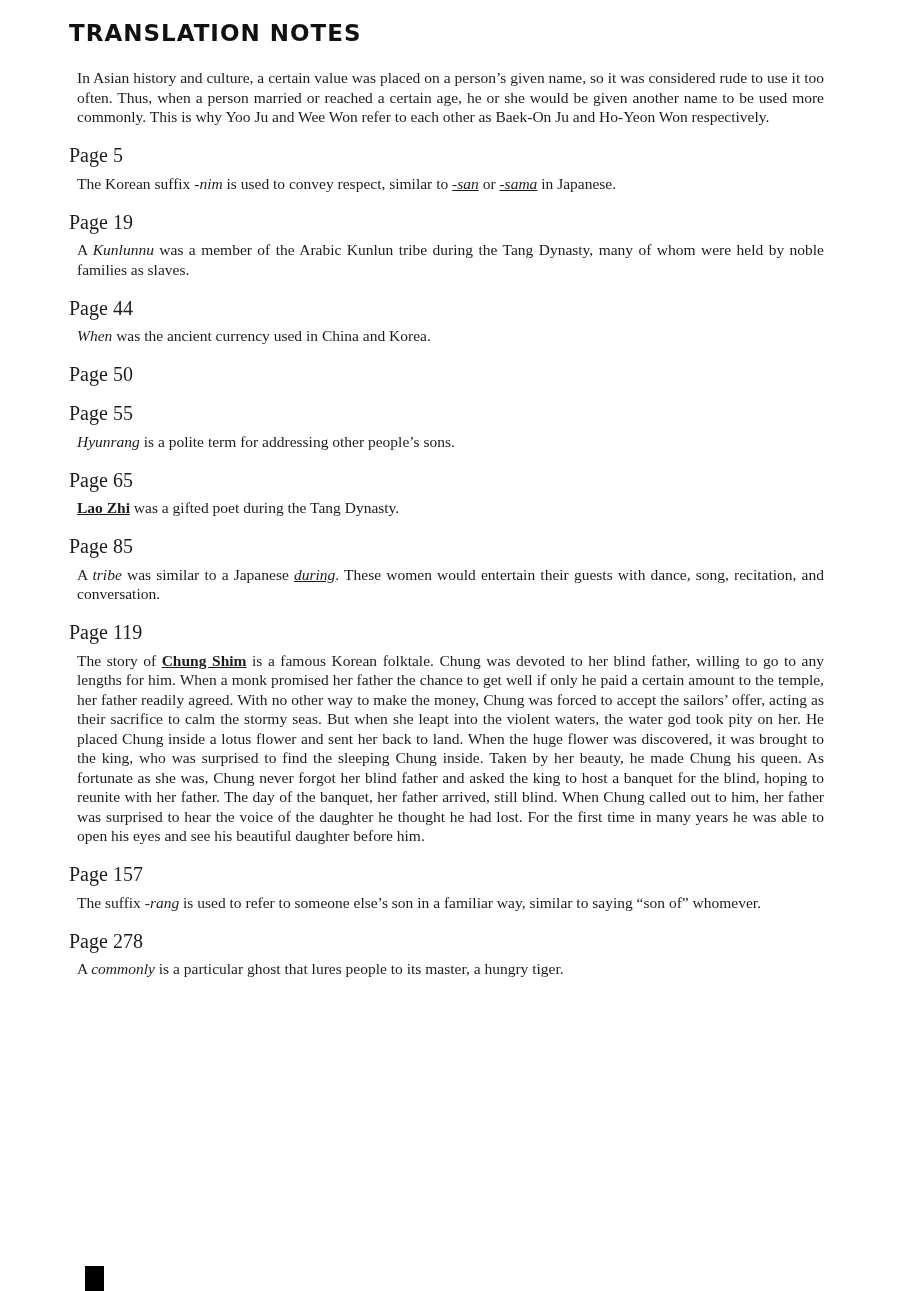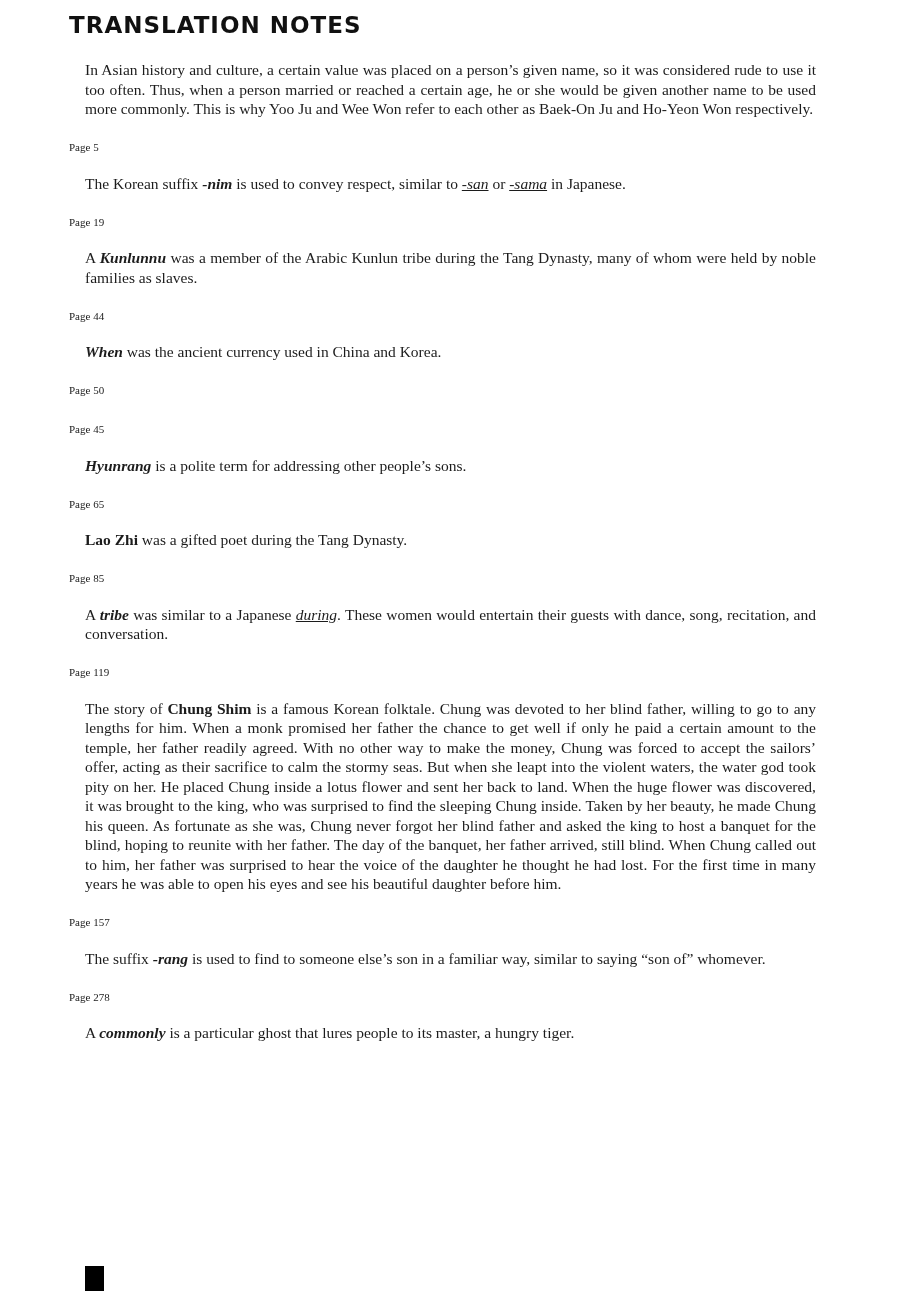--- a/index.html
+++ b/index.html
@@ -12,47 +12,47 @@
     height: 1291px;
     position: relative;
     overflow: hidden;
     font-family: "Liberation Serif", serif;
     color: #1c1c1c;
   }
   .page {
     box-sizing: border-box;
     width: 900px;
     height: 1024px;
-    padding: 12px 68px 0 69px;
+    padding: 20px 68px 0 69px;
   }
   .doc-title {
     font-family: "DejaVu Sans", sans-serif;
     font-weight: 900;
     font-size: 23px;
     letter-spacing: 1px;
     color: #111111;
     margin: 0 0 22px 0;
   }
   .body-text {
     font-size: 15.5px;
     line-height: 19.5px;
     text-align: justify;
-    margin: 16px;
+    margin: 8px;
   }
   .note {
     margin-top: 19.5px;
   }
   .note-page {
-    font-size: 11px;
+    font-size: 20px;
     line-height: 19.5px;
     font-family: Liberation Serif, serif;
   }
-  .seg-b  { font-weight: bold; }
+  .seg-b  { font-weight: bold; text-decoration: underline; }
   .seg-i  { font-style: italic; text-decoration: underline; }
-  .seg-bi { font-weight: bold; font-style: italic; }
+  .seg-bi { font-weight: normal; font-style: italic; }
   .corner-mark {
     position: absolute;
     left: 85px;
     bottom: 0;
     width: 19px;
     height: 25px;
     background: #000000;
   }
 </style>
 </head>
@@ -75,42 +75,42 @@
   <section class="note">
     <div class="note-page">Page 44</div>
     <p class="body-text"><span class="seg-bi">When</span><span> was the ancient currency used in China and Korea.</span></p>
   </section>
 
   <section class="note">
     <div class="note-page">Page 50</div>
   </section>
 
   <section class="note">
-    <div class="note-page">Page 45</div>
+    <div class="note-page">Page 55</div>
     <p class="body-text"><span class="seg-bi">Hyunrang</span><span> is a polite term for addressing other people’s sons.</span></p>
   </section>
 
   <section class="note">
     <div class="note-page">Page 65</div>
     <p class="body-text"><span class="seg-b">Lao Zhi</span><span> was a gifted poet during the Tang Dynasty.</span></p>
   </section>
 
   <section class="note">
     <div class="note-page">Page 85</div>
     <p class="body-text"><span>A </span><span class="seg-bi">tribe</span><span> was similar to a Japanese </span><span class="seg-i">during</span><span>. These women would entertain their guests with dance, song, recitation, and conversation.</span></p>
   </section>
 
   <section class="note">
     <div class="note-page">Page 119</div>
     <p class="body-text"><span>The story of </span><span class="seg-b">Chung Shim</span><span> is a famous Korean folktale. Chung was devoted to her blind father, willing to go to any lengths for him. When a monk promised her father the chance to get well if only he paid a certain amount to the temple, her father readily agreed. With no other way to make the money, Chung was forced to accept the sailors’ offer, acting as their sacrifice to calm the stormy seas. But when she leapt into the violent waters, the water god took pity on her. He placed Chung inside a lotus flower and sent her back to land. When the huge flower was discovered, it was brought to the king, who was surprised to find the sleeping Chung inside. Taken by her beauty, he made Chung his queen. As fortunate as she was, Chung never forgot her blind father and asked the king to host a banquet for the blind, hoping to reunite with her father. The day of the banquet, her father arrived, still blind. When Chung called out to him, her father was surprised to hear the voice of the daughter he thought he had lost. For the first time in many years he was able to open his eyes and see his beautiful daughter before him.</span></p>
   </section>
 
   <section class="note">
     <div class="note-page">Page 157</div>
-    <p class="body-text"><span>The suffix </span><span class="seg-bi">-rang</span><span> is used to find to someone else’s son in a familiar way, similar to saying “son of” whomever.</span></p>
+    <p class="body-text"><span>The suffix </span><span class="seg-bi">-rang</span><span> is used to refer to someone else’s son in a familiar way, similar to saying “son of” whomever.</span></p>
   </section>
 
   <section class="note">
     <div class="note-page">Page 278</div>
     <p class="body-text"><span>A </span><span class="seg-bi">commonly</span><span> is a particular ghost that lures people to its master, a hungry tiger.</span></p>
   </section>
 </div>
 </div>
 
 <div class="corner-mark"></div>

